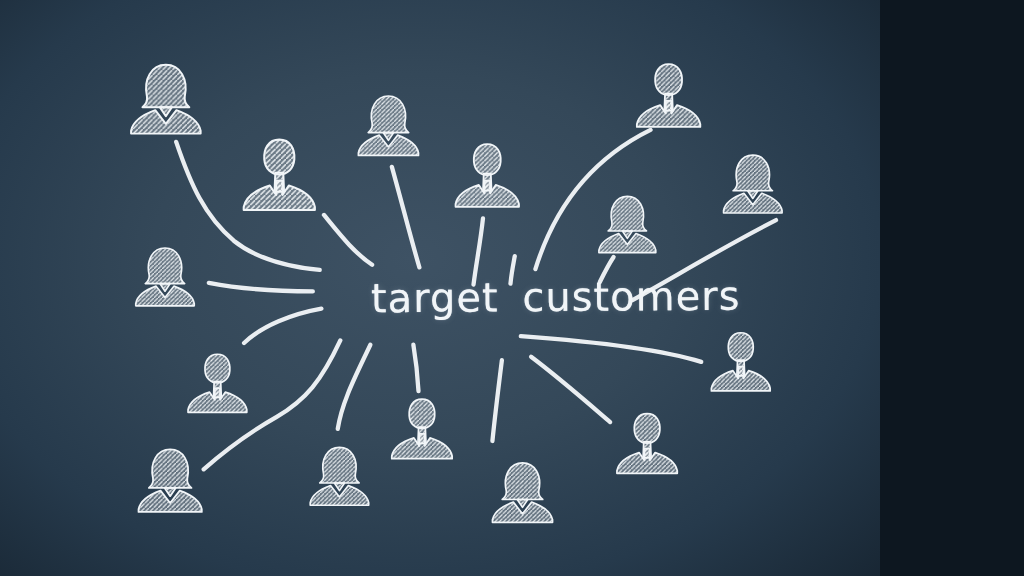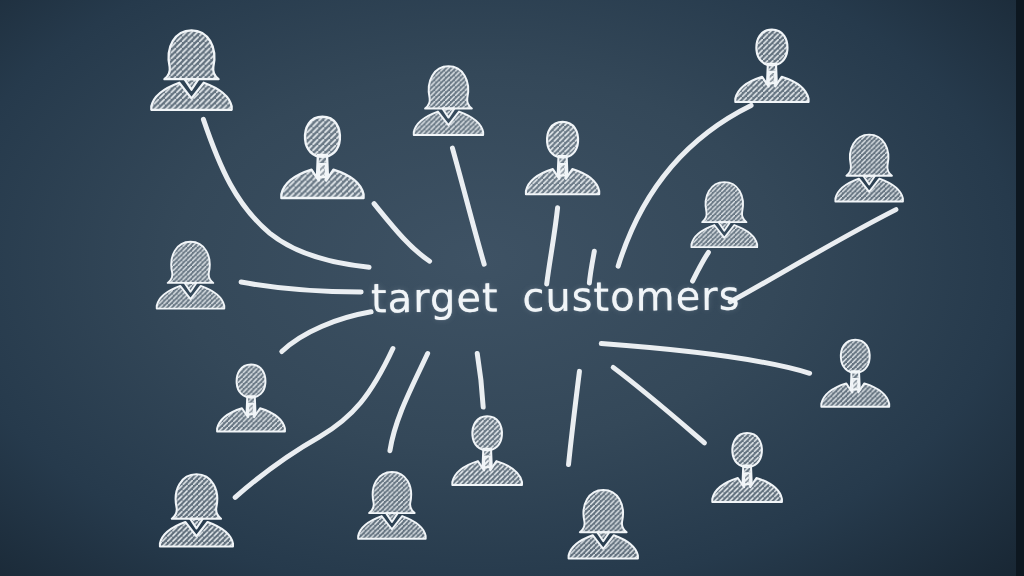--- a/index.html
+++ b/index.html
@@ -1,18 +1,18 @@
 <!DOCTYPE html>
 <html style="--bg-center: #3e5264; --bg-edge: #15222e; --chalk: #f1f5f8;"><head>
 <meta charset="utf-8">
 <style>
   html,body{margin:0;padding:0;background:#0d1720;}
   #stage{
     position:relative;
-    width:1016px;height:576px;
+    width:880px;height:576px;
     overflow:hidden;
     background:radial-gradient(ellipse 78% 85% at 47% 45%,
       var(--bg-center,#3e5264) 0%,
       #344859 38%,
       #263a4c 68%,
       var(--bg-edge,#15222e) 100%);
     font-family:"DejaVu Sans", sans-serif;
   }
   #diagram-svg{position:absolute;left:0;top:0;width:100%;height:100%;}
   .chalk-line{

